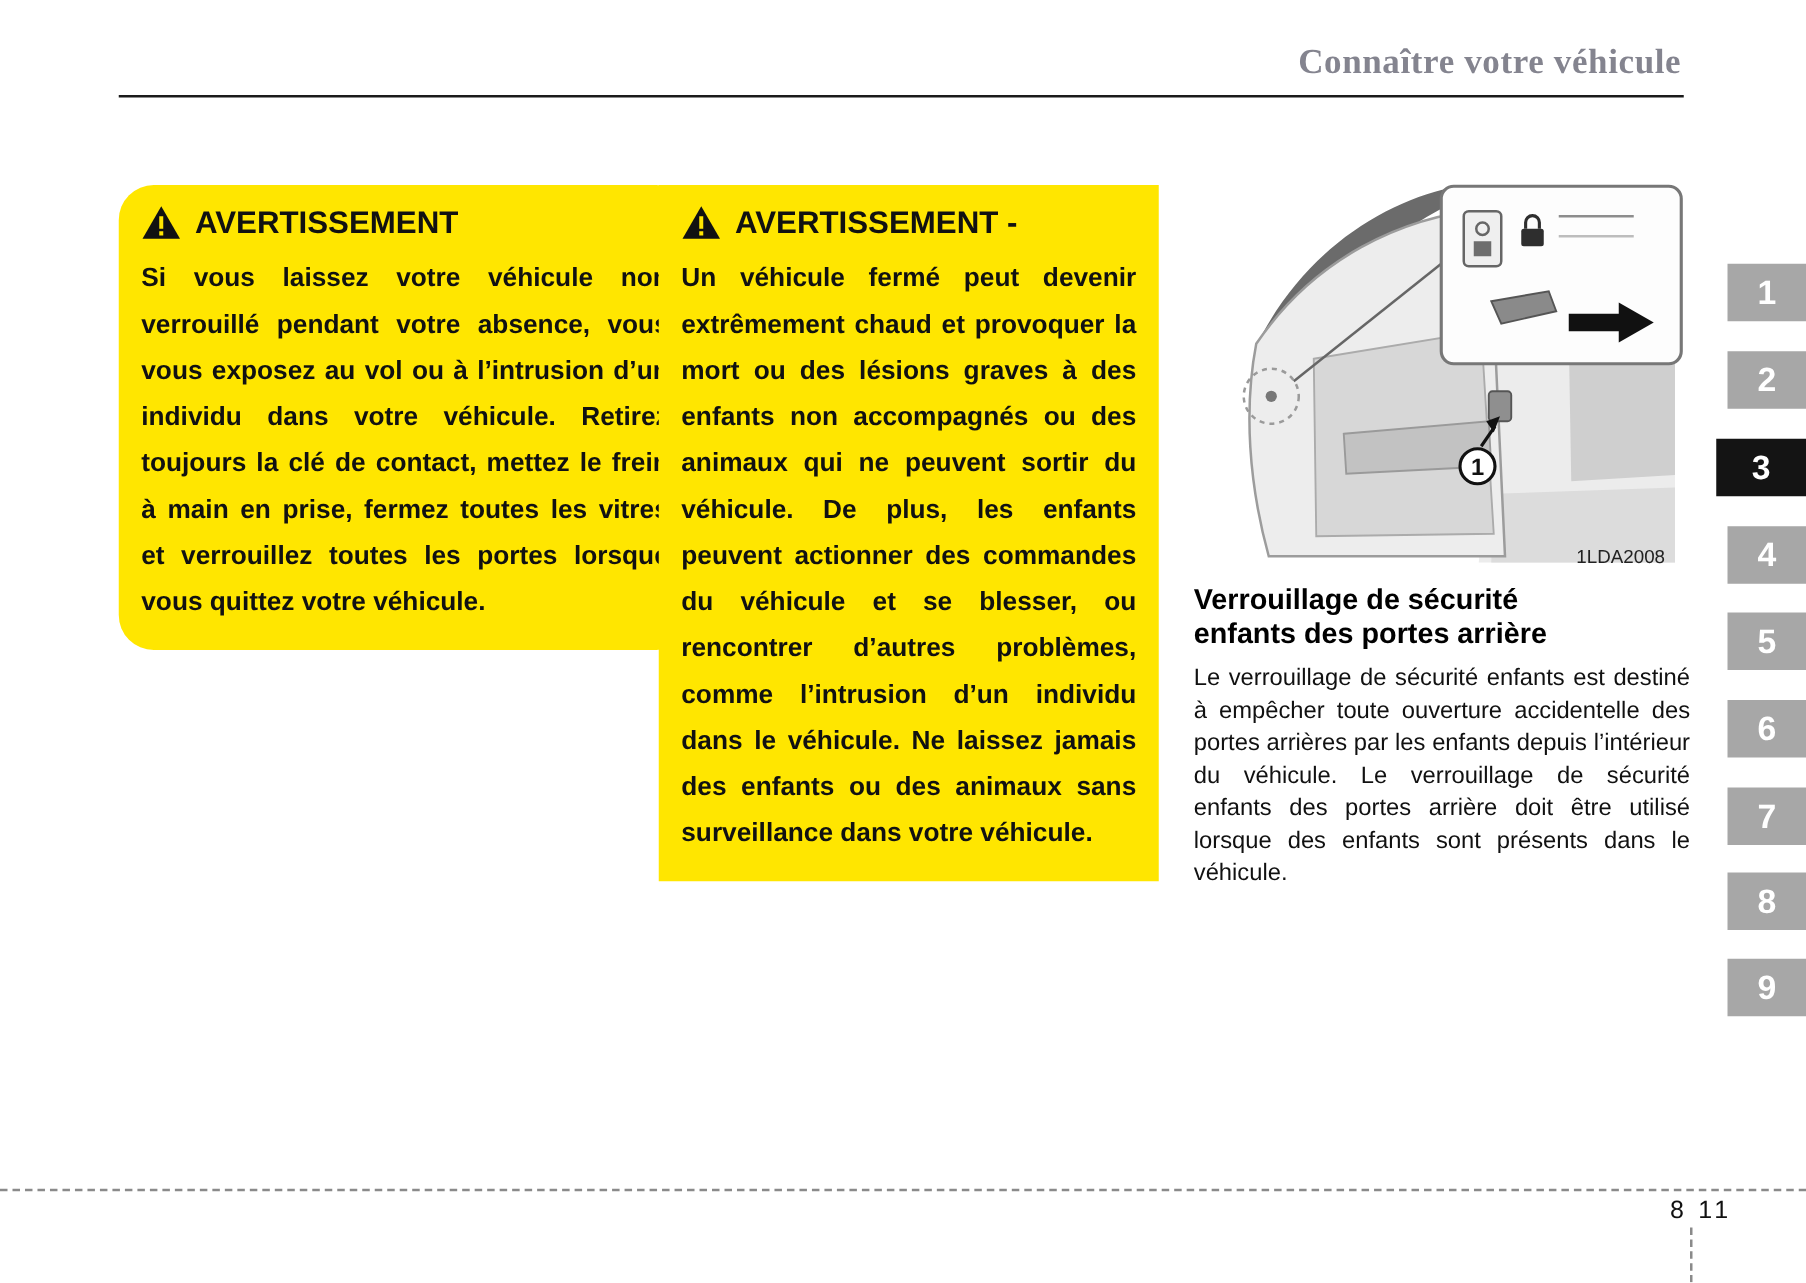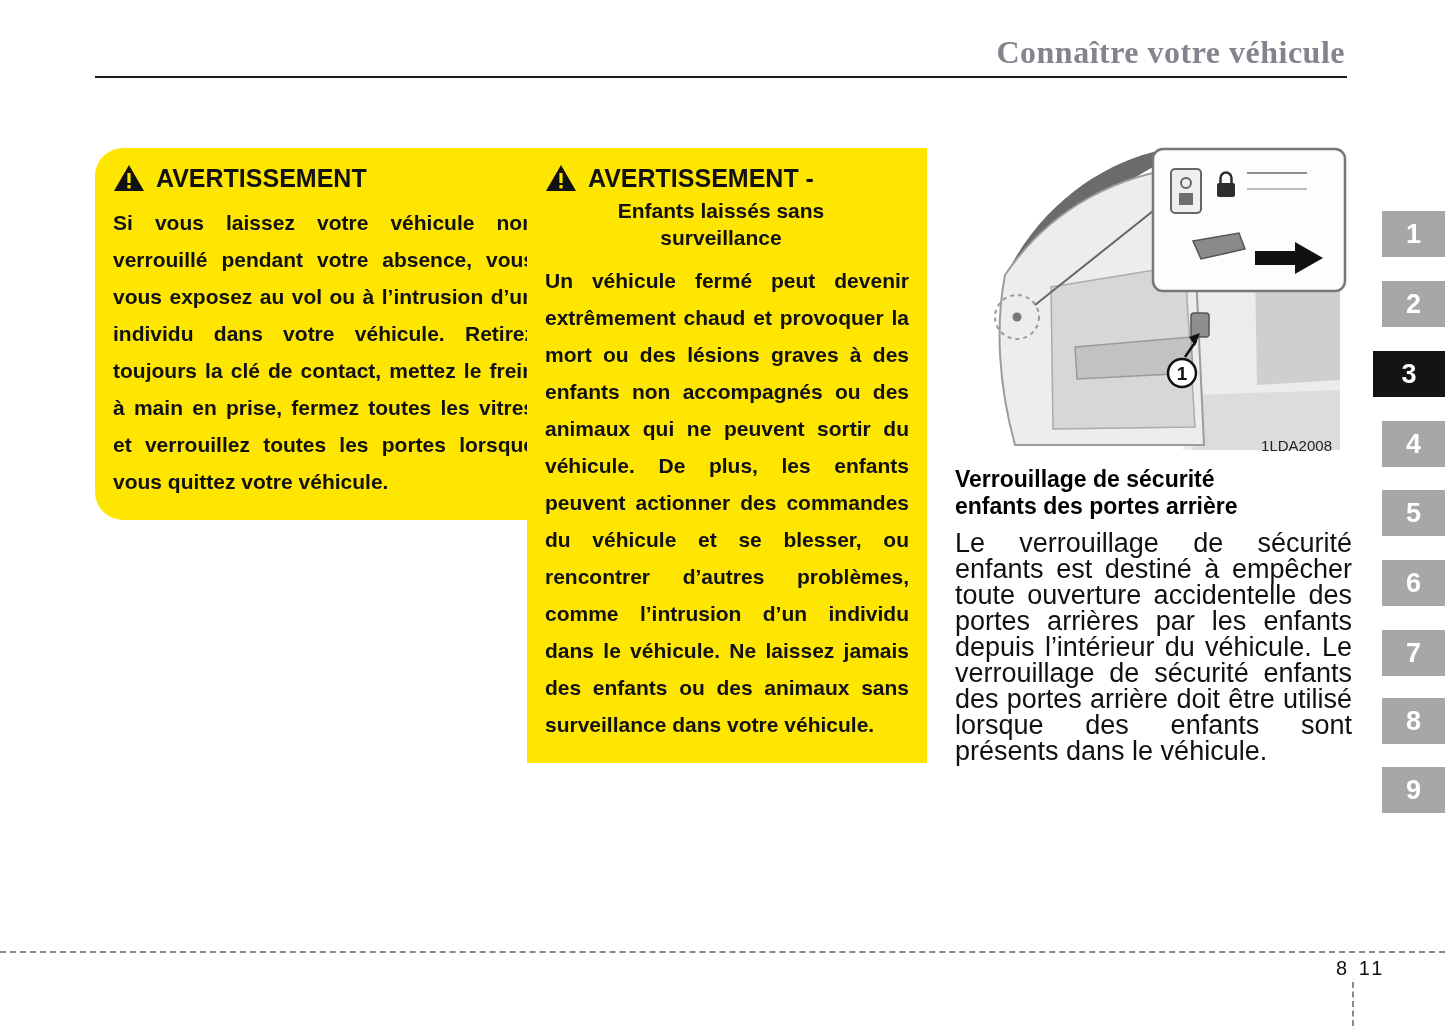--- a/index.html
+++ b/index.html
@@ -15,21 +15,21 @@
   }
 
   
   .chapter-title {
     position: absolute;
     top: 34px;
     right: 100px;
     margin: 0;
     font-family: "Liberation Serif", serif;
     font-weight: bold;
-    font-size: 32px;
+    font-size: 28px;
     color: #84848f;
     letter-spacing: 0.5px;
   }
   .header-rule {
     position: absolute;
     top: 76px;
     left: 95px;
     right: 98px;
     height: 2px;
     background: #1a1a1a;
@@ -87,21 +87,21 @@
   .section-heading {
     margin: 8px 0 10px 0;
     width: 345px;
     font-size: 23px;
     font-weight: bold;
     line-height: 27px;
     color: #000;
   }
   .section-body {
     margin: 0;
-    font-size: 27px;
+    font-size: 19px;
     line-height: 26px;
     text-align: justify;
   }
 
   
   .tab {
     position: absolute;
     right: 0;
     width: 63px;
     height: 46px;
@@ -174,21 +174,20 @@
     <div class="warn-head">
       <span class="warn-icon">
         <svg width="32" height="29" viewBox="0 0 32 29" aria-hidden="true">
           <path d="M16 1 L31 27 L1 27 Z" fill="#111"></path>
           <rect x="14.4" y="9" width="3.2" height="10" fill="#ffe600"></rect>
           <rect x="14.4" y="21" width="3.2" height="3.4" fill="#ffe600"></rect>
         </svg>
       </span>
       <span>AVERTISSEMENT -</span>
     </div>
-    <div class="warn-subtitle">Enfants laissés sans surveillance</div>
     <p class="warn-body">Un véhicule fermé peut devenir extrêmement chaud et provoquer la mort ou des lésions graves à des enfants non accompagnés ou des animaux qui ne peuvent sortir du véhicule. De plus, les enfants peuvent actionner des commandes du véhicule et se blesser, ou rencontrer d’autres problèmes, comme l’intrusion d’un individu dans le véhicule. Ne laissez jamais des enfants ou des animaux sans surveillance dans votre véhicule.</p>
   </section>
 
   <div class="right-col">
     <figure class="figure">
       <svg width="397" height="313" viewBox="0 0 397 313" aria-hidden="true">
 
         <path d="M250,55 L385,62 L385,305 L228,305 Z" fill="#ececec"></path>
         <path d="M300,125 L385,118 L385,235 L302,240 Z" fill="#cfcfcf"></path>
         <path d="M240,250 L385,245 L385,305 L238,305 Z" fill="#dcdcdc"></path>

